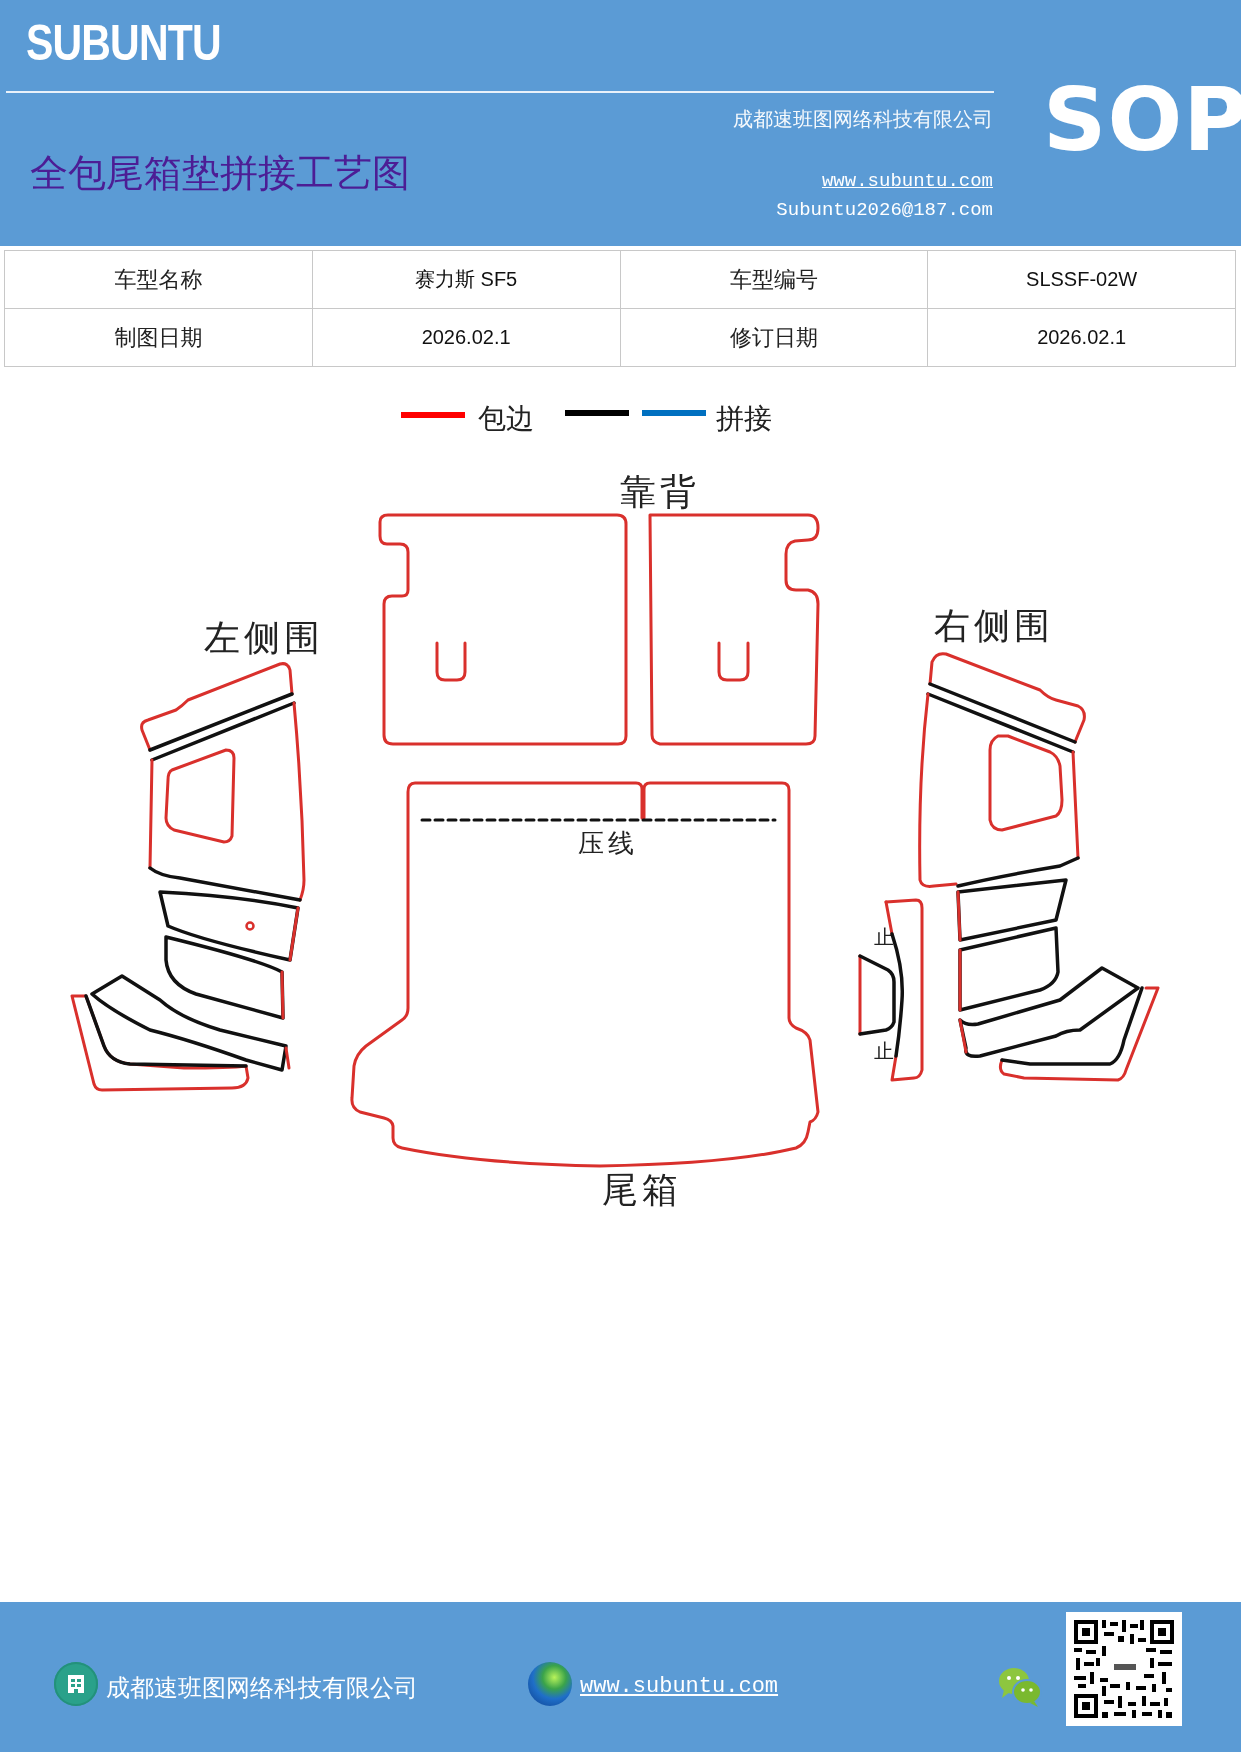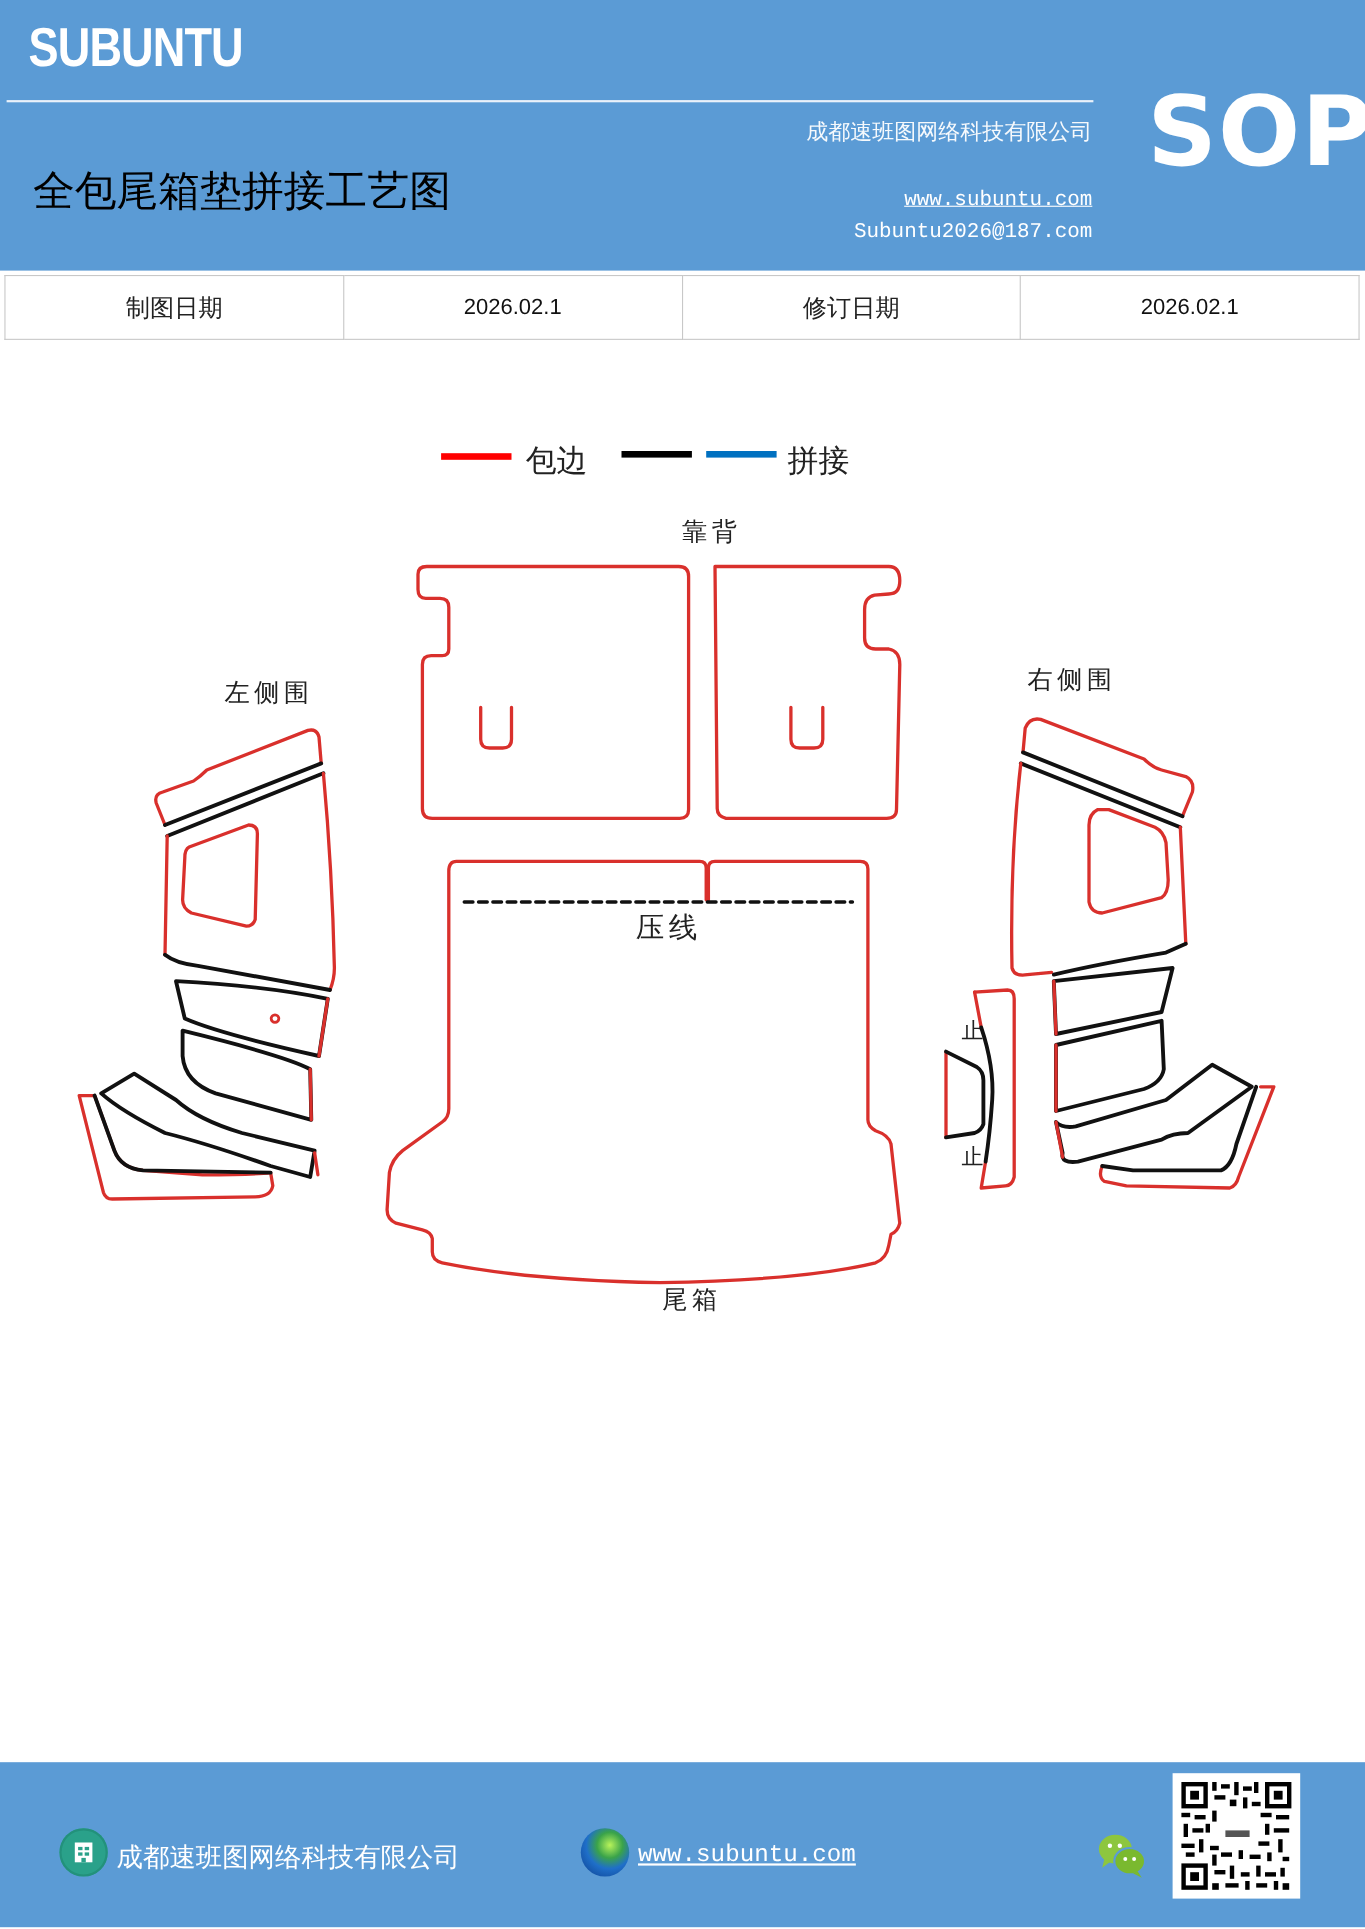--- a/index.html
+++ b/index.html
@@ -15,21 +15,21 @@
   .brand {
     position: absolute; left: 26px; top: 14px;
     font-family: "Liberation Sans", sans-serif; font-weight: bold;
     font-size: 50px; color: #ffffff; letter-spacing: -1px;
     transform: scaleX(0.82); transform-origin: left top;
   }
   .header-rule {
     position: absolute; left: 6px; top: 91px; width: 988px; height: 2px; background: #e9f1fa;
   }
   .doc-title {
-    position: absolute; left: 30px; top: 148px; font-size: 38px; color: #000000;
+    position: absolute; left: 30px; top: 148px; font-size: 38px; color: #4c1d95;
     font-family: Liberation Serif, serif;
   }
   .company {
     position: absolute; right: 248px; top: 106px; font-size: 20px; color: #ffffff;
     font-family: "DejaVu Serif", serif; opacity: 0.95;
   }
   .web {
     position: absolute; right: 248px; top: 170px; font-size: 19px; color: #ffffff;
     font-family: "Liberation Mono", monospace; text-decoration: underline;
   }
@@ -48,21 +48,21 @@
     border: 1.5px solid #c8c8c8; height: 55px; text-align: center; vertical-align: middle;
     width: 25%; font-size: 22px; color: #222;
   }
   table.info td.val { font-family: "Liberation Sans", sans-serif; font-size: 20px; color: #111; }
   .legend {
     position: absolute; top: 400px; left: 0; width: 1241px; height: 40px;
   }
   .legend .sw { position: absolute; height: 6px; }
   .legend .lbl { position: absolute; font-size: 28px; color: #222; top: 0; }
   .drawing { position: absolute; left: 0; top: 440px; width: 1241px; height: 780px; }
-  .part-label { position: absolute; font-size: 23px; color: #222; letter-spacing: 4px; }
+  .part-label { position: absolute; font-size: 36px; color: #222; letter-spacing: 4px; }
   .footer {
     position: absolute; left: 0; top: 1602px; width: 1241px; height: 150px; background: #5b9bd5;
   }
   .footer .company-f {
     position: absolute; left: 106px; top: 70px; font-size: 24px; color: #fff;
     font-family: "DejaVu Serif", serif;
   }
   .footer .web-f {
     position: absolute; left: 580px; top: 72px; font-size: 22px; color: #fff;
     font-family: "Liberation Mono", monospace; text-decoration: underline;
@@ -88,20 +88,26 @@
   <div class="header-rule"></div>
   <div class="doc-title">全包尾箱垫拼接工艺图</div>
   <div class="company">成都速班图网络科技有限公司</div>
   <a class="web">www.subuntu.com</a>
   <div class="email">Subuntu2026@187.com</div>
   <div class="sop">SOP</div>
 </div>
 
 <table class="info">
   <tbody>
+      <tr>
+    <td>车型名称</td>
+    <td class="val">赛力斯 SF5</td>
+    <td>车型编号</td>
+    <td class="val">SLSSF-02W</td>
+  </tr>
   <tr>
     <td>制图日期</td>
     <td class="val">2026.02.1</td>
     <td>修订日期</td>
     <td class="val">2026.02.1</td>
   </tr>
 </tbody>
   </table>
 
 <div class="legend">

